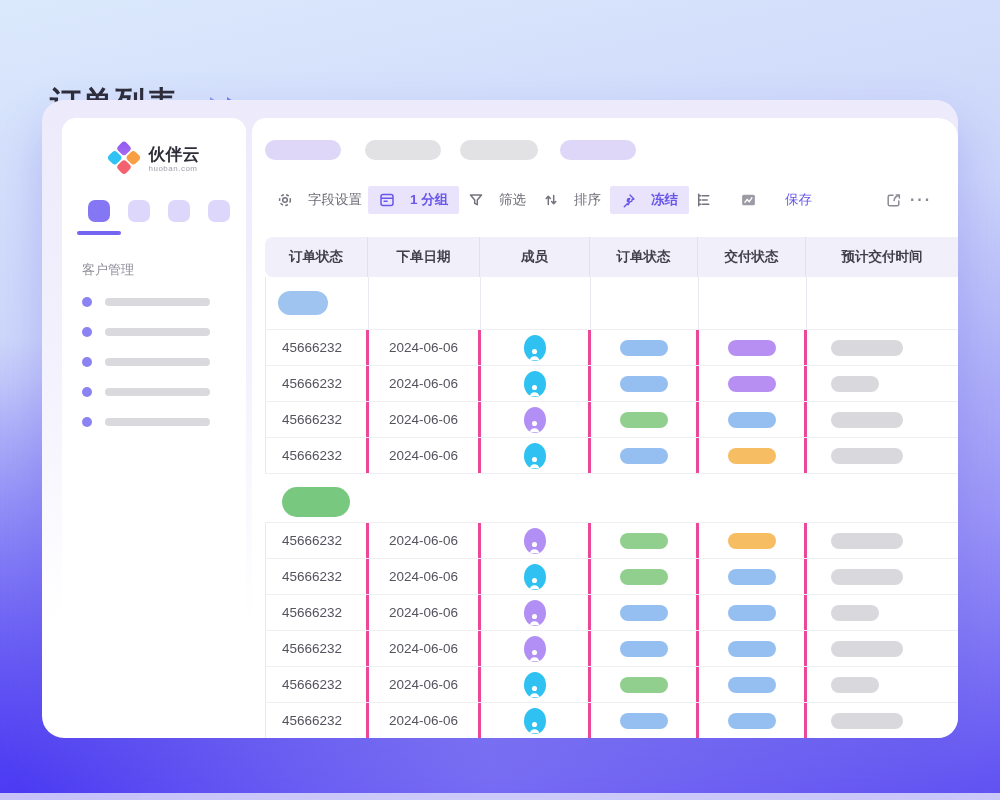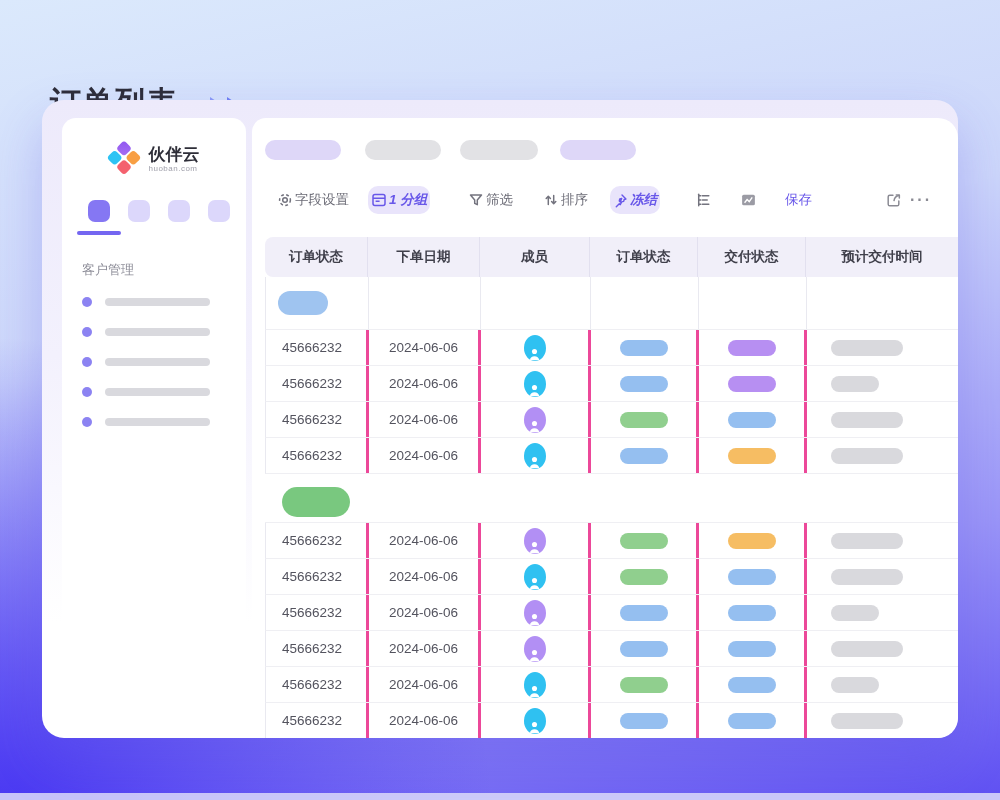--- a/index.html
+++ b/index.html
@@ -54,22 +54,22 @@
   .main{position:absolute;left:210px;top:18px;right:0;bottom:0;background:#fff;border-radius:14px 20px 20px 14px;overflow:hidden;z-index:1;}
 
   
   .skeleton-row{position:absolute;top:22px;left:0;height:20px;}
   .sk-pill{position:absolute;top:0;height:20px;border-radius:10px;}
   .sk-pill.lavender{background:#ded7f8;}
   .sk-pill.gray{background:#e2e2e5;}
 
   
   .toolbar{position:absolute;top:67px;left:0;right:0;height:30px;font-size:13.5px;color:#6b6b76;}
-  .t-item{position:absolute;top:50%;transform:translateY(-50%);display:flex;align-items:center;gap:2px;white-space:nowrap;cursor:default;}
-  .t-btn{background:#e9e4fb;border-radius:10px;padding:5px 3px;color:#6857e9;font-weight:bold;font-style:italic;}
+  .t-item{position:absolute;top:50%;transform:translateY(-50%);display:flex;align-items:center;gap:15px;white-space:nowrap;cursor:default;}
+  .t-btn{background:#e9e4fb;border-radius:2px;padding:5px 11px;color:#6857e9;font-weight:bold;}
   .t-save{color:#6857e9;font-weight:normal;}
   .t-icon{display:block;}
   .t-dots{font-size:16px;font-weight:bold;color:#8a8a93;letter-spacing:2px;}
 
   
   .table{position:absolute;left:13px;top:119px;right:0;}
   .grid-row{display:grid;grid-template-columns:103px 112px 110px 108px 108px 1fr;align-items:center;}
   .thead{height:40px;background:#f1eff9;border-radius:8px 0 0 8px;font-size:13.5px;font-weight:bold;color:#40404b;}
   .thead .th{height:100%;display:flex;align-items:center;justify-content:center;}
   .thead .th:not(:last-child){border-right:1px solid #e2e0ef;}

